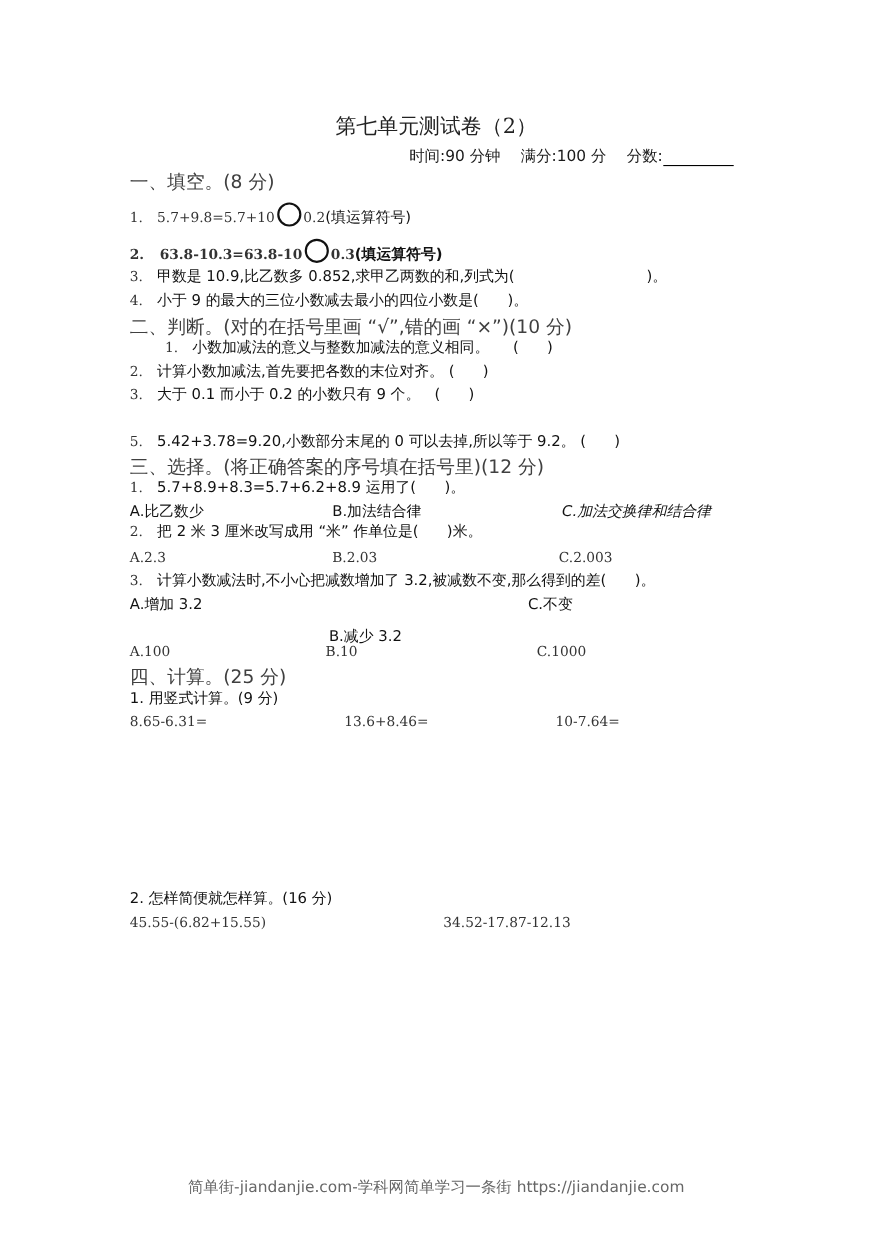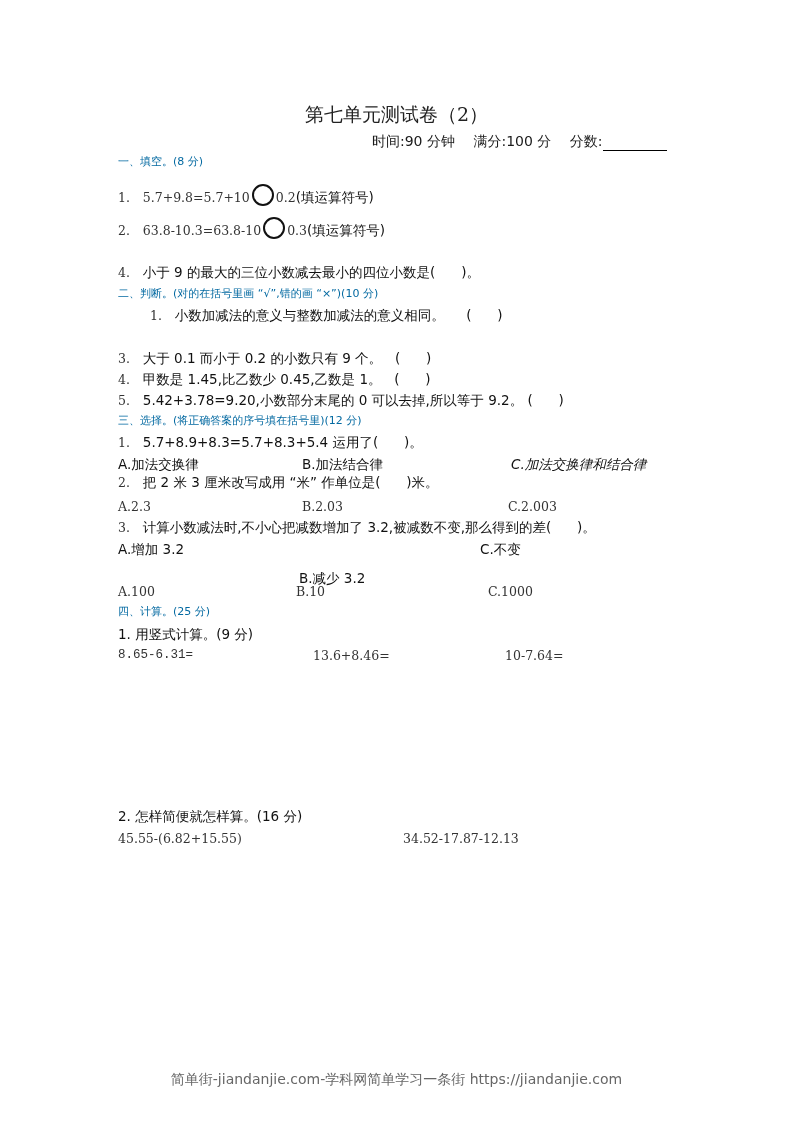--- a/index.html
+++ b/index.html
@@ -21,21 +21,21 @@
       left: 0; width: 793px; top: 102px; text-align: center;
       font-family: "DejaVu Serif", "Liberation Serif", serif;
       font-size: 19px; color: #222;
     }
     .meta { top: 133px; left: 372px; font-size: 14px; }
     .meta span { margin-right: 14px; }
     .meta .blank {
       display: inline-block; width: 64px; border-bottom: 1px solid #000;
       vertical-align: bottom; height: 14px; margin-right: 0;
     }
-    .sec { font-size: 11px; color: #0369a1; }
+    .sec { font-size: 17px; color: #404040; }
     .line { font-size: 13.5px; color: #111; }
     .num { font-family: "DejaVu Serif", "Liberation Serif", serif; font-size: 12.5px; color: #333; }
     .circle {
       display: inline-block; width: 18px; height: 18px; border: 2px solid #111;
       border-radius: 50%; vertical-align: -4px; margin: 0 2px;
     }
     .paren { display: inline-block; }
     .footer {
       left: 0; width: 793px; top: 1071px; text-align: center;
       font-size: 14px; color: #666;
@@ -54,61 +54,65 @@
     <span style="margin-right:0">分数:</span><span class="blank"></span>
   </div>
 
   <div class="abs sec" style="left:118px; top:154px;">一、填空。(8 分)</div>
 
   <div class="abs line" style="left:118px; top:184px;">
     <span class="num">1.</span>&nbsp;&nbsp;
     <span class="num">5.7+9.8=5.7+10</span><span class="circle"></span><span class="num">0.2</span><span>(填运算符号)</span>
   </div>
 
-  <div class="abs line" style="left:118px; top:217px;">
+  <div class="abs line" style="left:118px; top:217px;font-weight:bold;">
     <span class="num">2.</span>&nbsp;&nbsp;
     <span class="num">63.8-10.3=63.8-10</span><span class="circle"></span><span class="num">0.3</span><span>(填运算符号)</span>
   </div>
 
+  <div class="abs line" style="left:118px; top:242px;">
+    <span class="num">3.</span>&nbsp;&nbsp;
+    <span>甲数是 10.9,比乙数多 0.852,求甲乙两数的和,列式为(</span><span class="paren" style="width:120px"></span><span>)。</span>
+  </div>
 
   <div class="abs line" style="left:118px; top:264px;">
     <span class="num">4.</span>&nbsp;&nbsp;
     <span>小于 9 的最大的三位小数减去最小的四位小数是(</span><span class="paren" style="width:26px"></span><span>)。</span>
   </div>
 
   <div class="abs sec" style="left:118px; top:286px;">二、判断。(对的在括号里画 “√”,错的画 “×”)(10 分)</div>
 
   <div class="abs line" style="left:118px; top:307px;margin-left:32px;">
     <span class="num">1.</span>&nbsp;&nbsp;
     <span>小数加减法的意义与整数加减法的意义相同。</span>&nbsp;&nbsp;&nbsp;&nbsp;&nbsp;<span style="white-space:pre">(      )</span>
   </div>
 
+  <div class="abs line" style="left:118px; top:329px;">
+    <span class="num">2.</span>&nbsp;&nbsp;
+    <span>计算小数加减法,首先要把各数的末位对齐。</span>&nbsp;<span style="white-space:pre">(      )</span>
+  </div>
 
   <div class="abs line" style="left:118px; top:350px;">
     <span class="num">3.</span>&nbsp;&nbsp;
     <span>大于 0.1 而小于 0.2 的小数只有 9 个。</span>&nbsp;&nbsp;&nbsp;<span style="white-space:pre">(      )</span>
   </div>
 
-  <div class="abs line" style="left:118px; top:371px;">
-    <span class="num">4.</span>&nbsp;&nbsp;
-    <span>甲数是 1.45,比乙数少 0.45,乙数是 1。</span>&nbsp;&nbsp;&nbsp;<span style="white-space:pre">(      )</span>
-  </div>
 
   <div class="abs line" style="left:118px; top:392px;">
     <span class="num">5.</span>&nbsp;&nbsp;
     <span>5.42+3.78=9.20,小数部分末尾的 0 可以去掉,所以等于 9.2。</span>&nbsp;<span style="white-space:pre">(      )</span>
   </div>
 
   <div class="abs sec" style="left:118px; top:413px;">三、选择。(将正确答案的序号填在括号里)(12 分)</div>
 
   <div class="abs line" style="left:118px; top:434px;">
     <span class="num">1.</span>&nbsp;&nbsp;
-    <span style="white-space:pre">5.7+8.9+8.3=5.7+8.3+5.4 运用了(      )。</span>
+    <span style="white-space:pre">5.7+8.9+8.3=5.7+6.2+8.9 运用了(      )。</span>
   </div>
-  <div class="abs line" style="left:118px; top:456px;">A.加法交换律</div>
+  <div class="abs line" style="left:118px; top:456px;">A.比乙数少</div>
   <div class="abs line" style="left:302px; top:456px;">B.加法结合律</div>
   <div class="abs line" style="left:511px; top:456px;font-style:italic;">C.加法交换律和结合律</div>
 
   <div class="abs line" style="left:118px; top:462px;margin-top:12px;">
     <span class="num">2.</span>&nbsp;&nbsp;
     <span style="white-space:pre">把 2 米 3 厘米改写成用 “米” 作单位是(      )米。</span>
   </div>
   <div class="abs line num" style="left:118px; top:499px;">A.2.3</div>
   <div class="abs line num" style="left:302px; top:499px;">B.2.03</div>
   <div class="abs line num" style="left:508px; top:499px;">C.2.003</div>
@@ -120,21 +124,21 @@
   <div class="abs line" style="left:118px; top:541px;">A.增加 3.2</div>
   <div class="abs line" style="left:299px; top:570px;">B.减少 3.2</div>
   <div class="abs line" style="left:480px; top:541px;">C.不变</div>
 
   <div class="abs line num" style="left:118px; top:584px;">A.100</div>
   <div class="abs line num" style="left:296px; top:584px;">B.10</div>
   <div class="abs line num" style="left:488px; top:584px;">C.1000</div>
 
   <div class="abs sec" style="left:118px; top:604px;">四、计算。(25 分)</div>
   <div class="abs line" style="left:118px; top:626px;">1.  用竖式计算。(9 分)</div>
-  <div class="abs line num" style="left:118px; top:648px;font-family:Liberation Mono, monospace;">8.65-6.31=</div>
+  <div class="abs line num" style="left:118px; top:648px;">8.65-6.31=</div>
   <div class="abs line num" style="left:313px; top:648px;">13.6+8.46=</div>
   <div class="abs line num" style="left:505px; top:648px;">10-7.64=</div>
 
   <div class="abs line" style="left:118px; top:808px;">2.  怎样简便就怎样算。(16 分)</div>
   <div class="abs line num" style="left:118px; top:831px;text-align:center;">45.55-(6.82+15.55)</div>
   <div class="abs line num" style="left:403px; top:831px;">34.52-17.87-12.13</div>
 
   <div class="abs footer">简单街-jiandanjie.com-学科网简单学习一条街 https://jiandanjie.com</div>
 </div>
 

